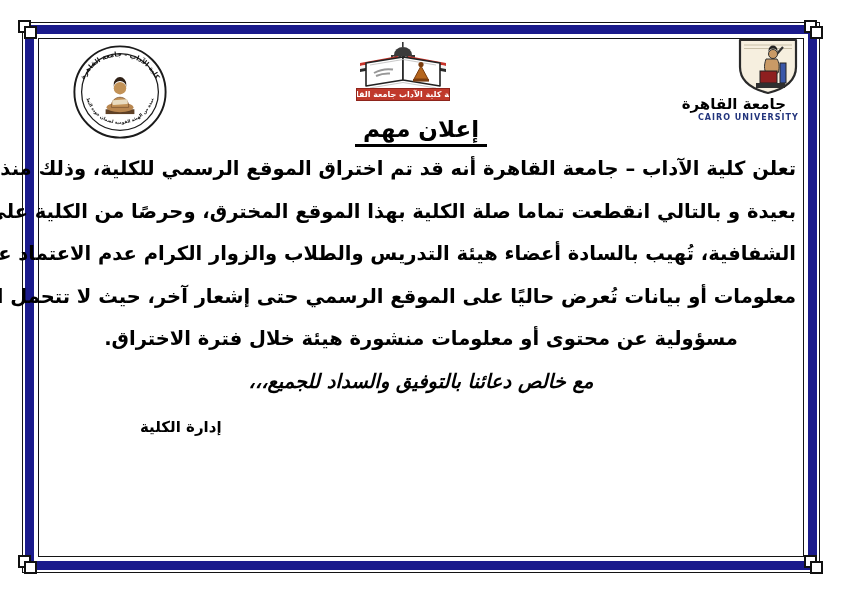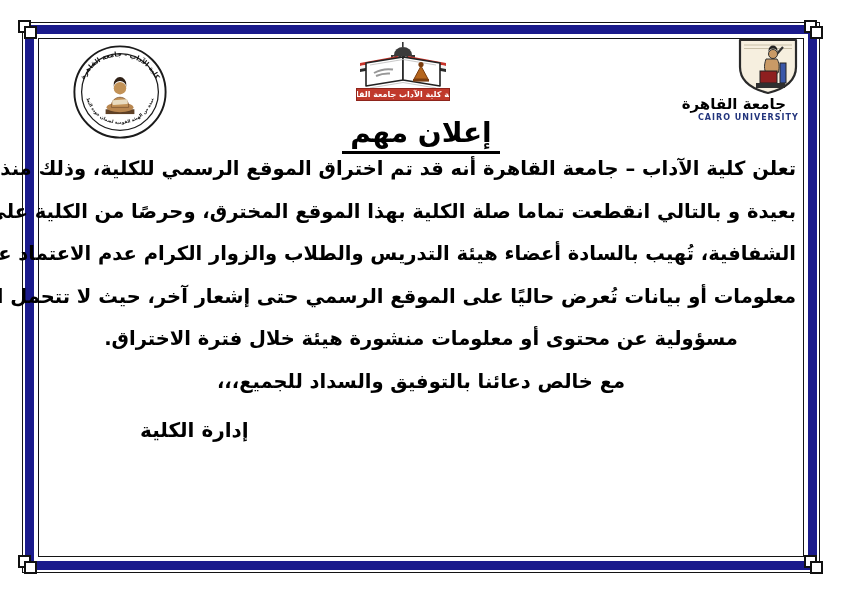--- a/index.html
+++ b/index.html
@@ -39,32 +39,32 @@
     font-size:15px; font-weight:bold; direction:rtl; white-space:nowrap;
   }
   .crest-english {
     position:absolute; left:698px; top:113px; width:96px; text-align:center;
     font-size:8px; font-weight:bold; letter-spacing:1px; color:#23357d; white-space:nowrap;
   }
 
   
   .title-wrap { position:absolute; top:116px; left:0; right:0; text-align:center; }
   .title {
-    display:inline-block; direction:rtl; font-size:28px; font-weight:bold;
+    display:inline-block; direction:rtl; font-size:23px; font-weight:bold;
     border-bottom:3px solid #000; padding:0 8px 2px 8px;
   }
   .body-lines { position:absolute; top:148px; left:46px; right:46px; direction:rtl; }
   .body-lines .line {
     text-align:center; font-size:19.5px; font-weight:bold; line-height:42.6px;
     white-space:nowrap;
   }
-  .line.closing { }
+  .line.closing { font-style:italic; }
   .signature {
     position:absolute; left:140px; top:418px; direction:rtl;
-    font-size:20px; font-weight:bold; white-space:nowrap;
+    font-size:15px; font-weight:bold; white-space:nowrap;
   }
 </style>
 </head>
 <body>
 
 <div class="page">
 
   <div class="frame-line-outer"></div>
   <div class="frame-band"></div>
   <div class="frame-line-inner"></div>

